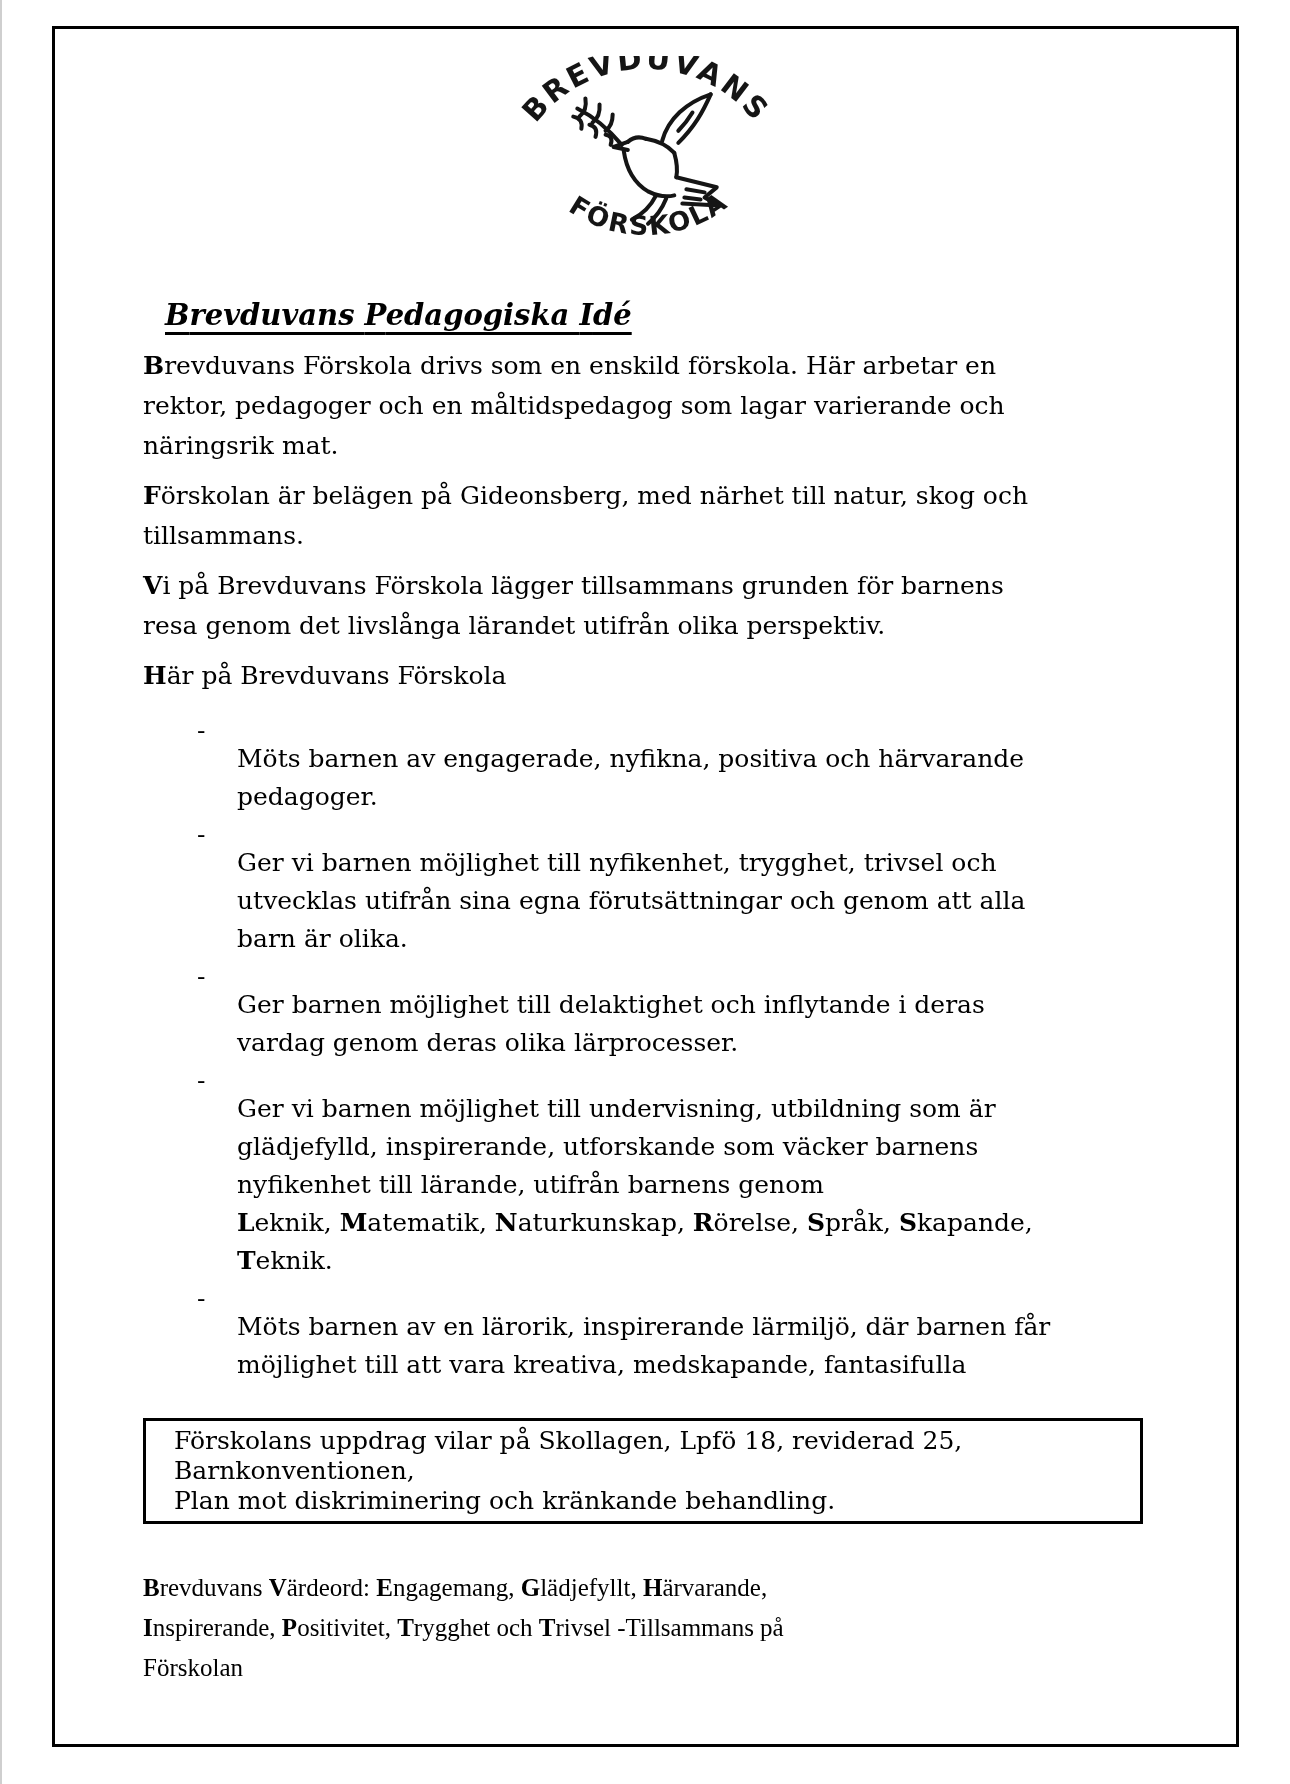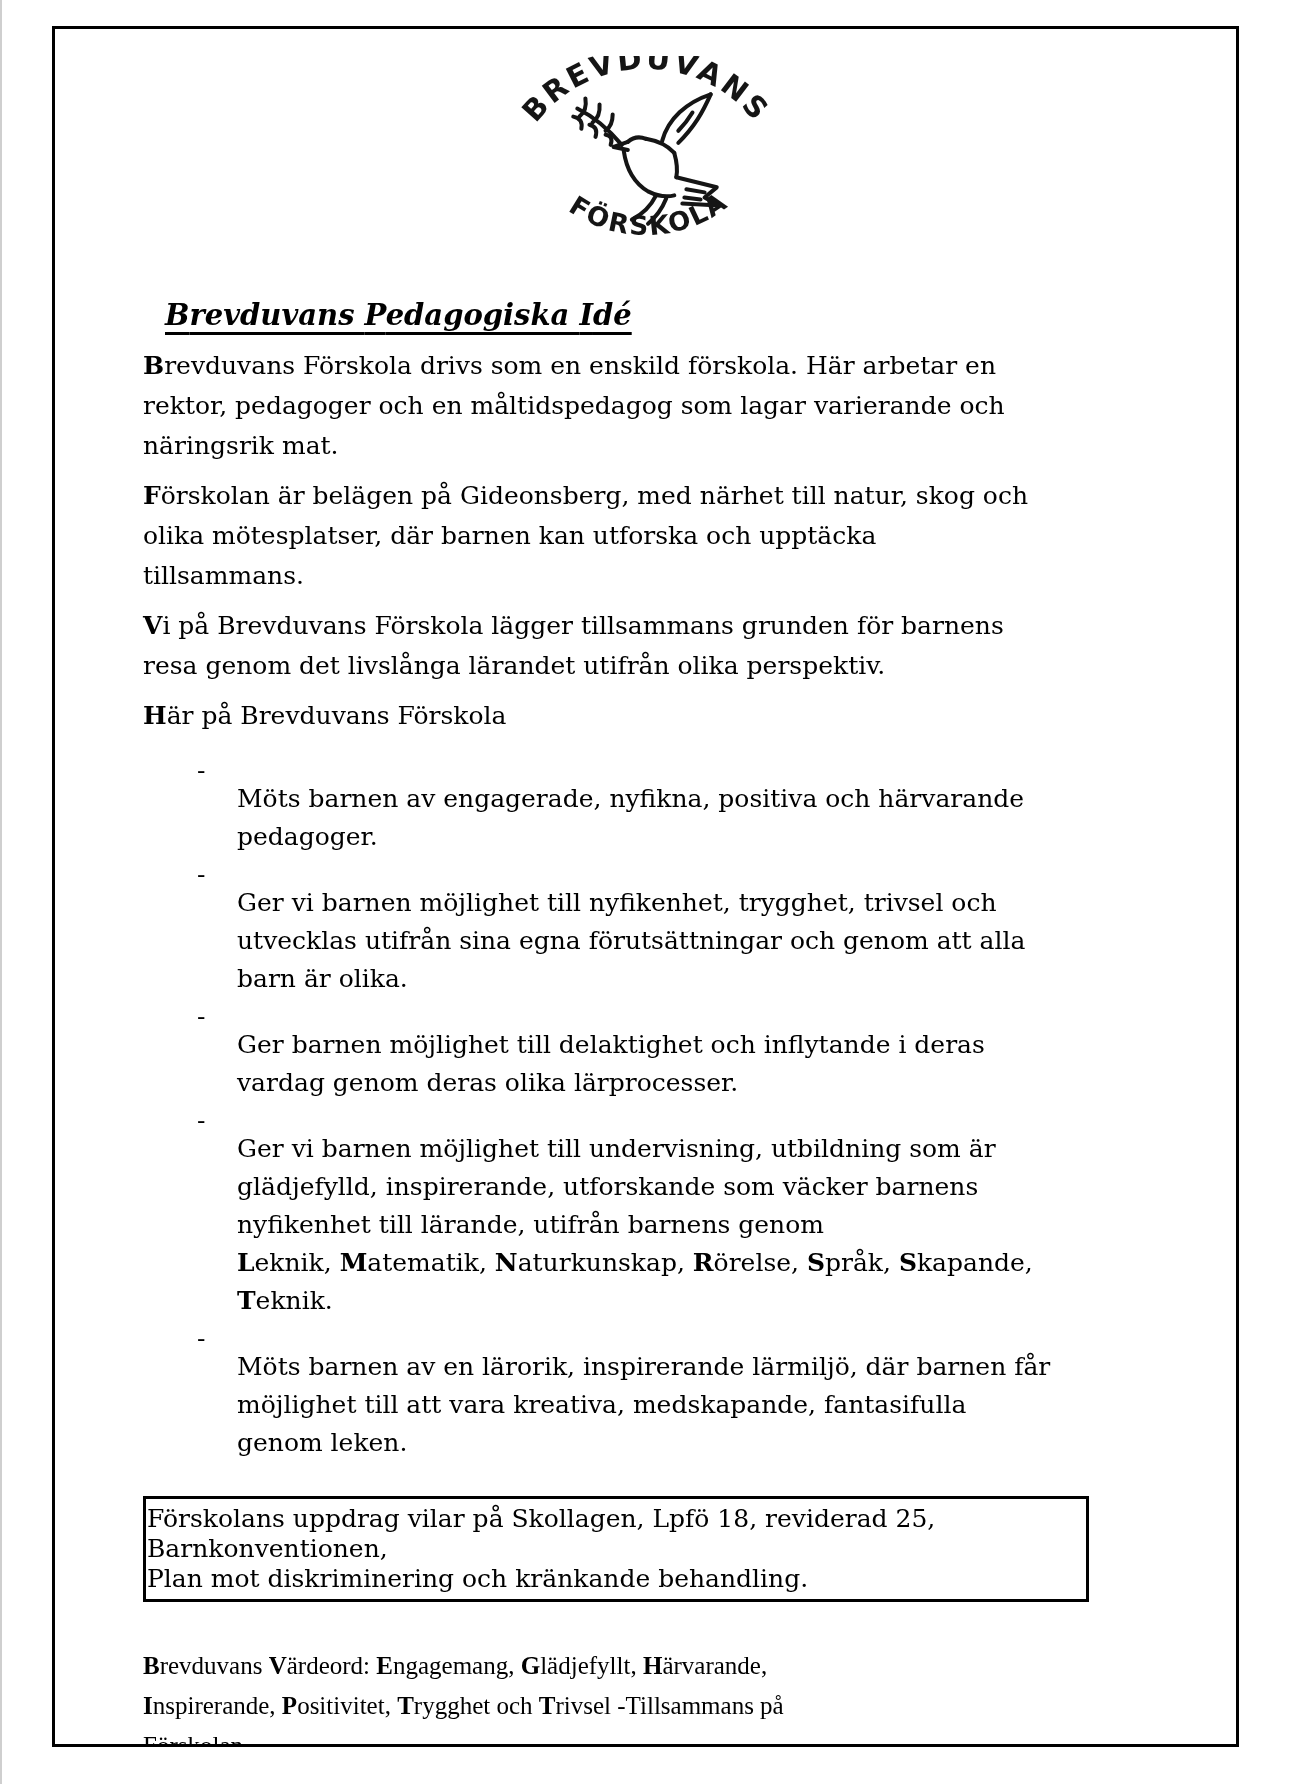--- a/index.html
+++ b/index.html
@@ -22,21 +22,21 @@
   .doc-title div{display:inline-block;
     text-decoration:underline;text-decoration-thickness:3px;text-underline-offset:7px;}
   .para{font-size:25px;line-height:40px;margin-top:10px;width:900px;}
   .para:first-of-type{margin-top:14px;}
   .blist{margin-top:16px;font-size:25px;line-height:38px;}
   .li{display:flex;}
   .li .bullet{flex:none;width:40px;margin-left:54px;}
   .li .li-text{width:830px;margin-top:28px;}
   .mandate-box{
     margin-top:34px;width:938px;border:3px solid #000;
-    padding:5px 1px;font-size:25px;line-height:30px;
+    padding:5px 28px;font-size:25px;line-height:30px;
   }
   .values{font-size:25px;line-height:40px;margin-top:44px;width:900px;font-family:Liberation Serif, serif;}
   b{font-weight:bold;}
 </style>
 </head>
 <body>
 
 <div class="screen-edge"></div>
 
 <div class="page-border">
@@ -90,21 +90,20 @@
 
     <div class="doc-title"><div><b>B</b><span>revduvans </span><b>P</b><span>edagogiska </span><b>I</b><span>dé</span></div></div>
 
     <div class="para">
         <div><b>B</b><span>revduvans Förskola drivs som en enskild förskola. Här arbetar en</span></div>
         <div><span>rektor, pedagoger och en måltidspedagog som lagar varierande och</span></div>
         <div><span>näringsrik mat.</span></div>
       </div>
     <div class="para">
         <div><b>F</b><span>örskolan är belägen på Gideonsberg, med närhet till natur, skog och</span></div>
-        <div><span>olika mötesplatser, där barnen kan utforska och upptäcka</span></div>
         <div><span>tillsammans.</span></div>
       </div>
     <div class="para">
         <div><b>V</b><span>i på Brevduvans Förskola lägger tillsammans grunden för barnens</span></div>
         <div><span>resa genom det livslånga lärandet utifrån olika perspektiv.</span></div>
       </div>
     <div class="para">
         <div><b>H</b><span>är på Brevduvans Förskola</span></div>
       </div>
 
@@ -139,21 +138,20 @@
             <div><span>nyfikenhet till lärande, utifrån barnens genom</span></div>
             <div><b>L</b><span>eknik, </span><b>M</b><span>atematik, </span><b>N</b><span>aturkunskap, </span><b>R</b><span>örelse, </span><b>S</b><span>pråk, </span><b>S</b><span>kapande,</span></div>
             <div><b>T</b><span>eknik.</span></div>
           </div>
       </div>
       <div class="li">
         <span class="bullet">-</span>
         <div class="li-text">
             <div><span>Möts barnen av en lärorik, inspirerande lärmiljö, där barnen får</span></div>
             <div><span>möjlighet till att vara kreativa, medskapande, fantasifulla</span></div>
-            <div><span>genom leken.</span></div>
           </div>
       </div>
     </div>
 
     <div class="mandate-box">
         <div><span>Förskolans uppdrag vilar på Skollagen, Lpfö 18, reviderad 25,</span></div>
         <div><span>Barnkonventionen,</span></div>
         <div><span>Plan mot diskriminering och kränkande behandling.</span></div>
       </div>
 

